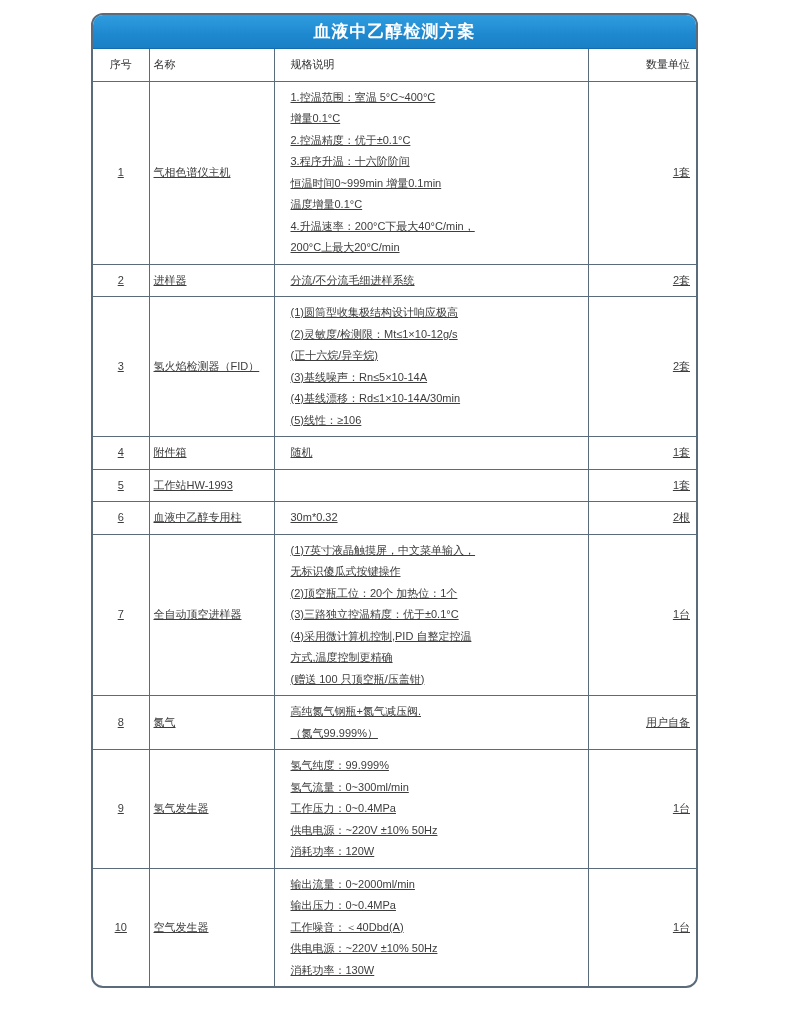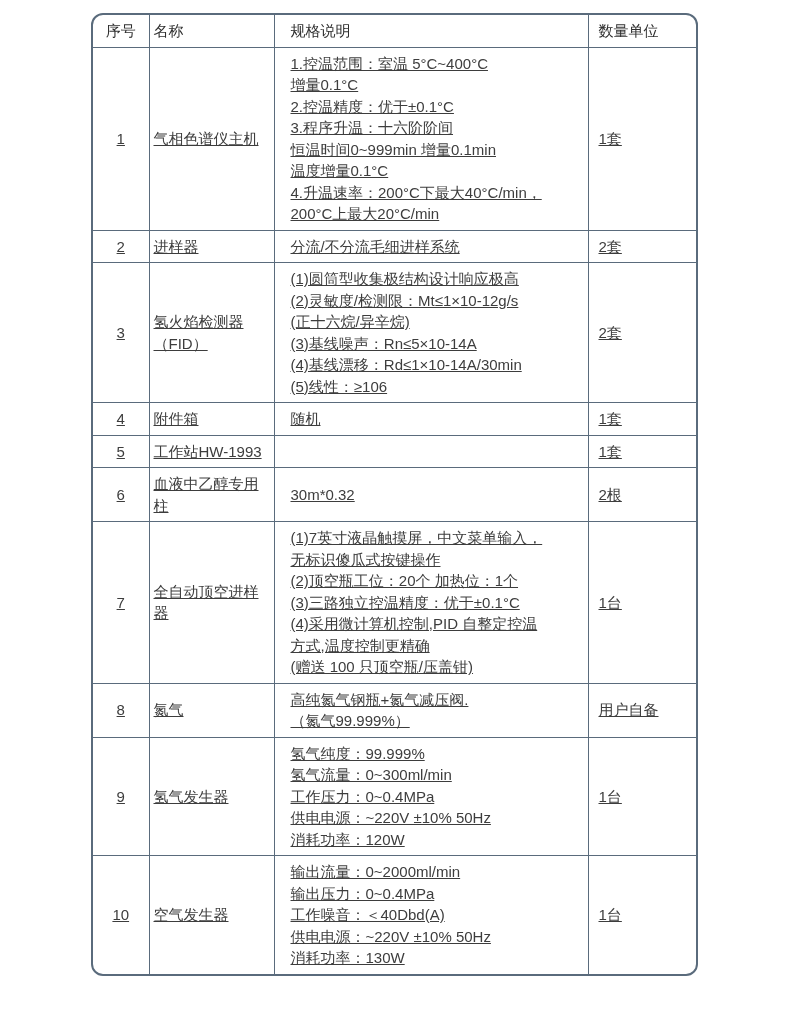--- a/index.html
+++ b/index.html
@@ -42,50 +42,53 @@
     width: 100%;
     border-collapse: collapse;
     table-layout: fixed;
   }
   col.w-no   { width: 56px; }
   col.w-name { width: 125px; }
   col.w-spec { width: 314px; }
   col.w-qty  { width: 108px; }
   th, td {
     border: 1px solid #5a6b7c;
-    font-size: 15px;
+    font-size: 11px;
     line-height: 21.5px;
     color: #3d3d3d;
     vertical-align: middle;
     padding: 5px 6px;
     box-sizing: border-box;
     overflow: hidden;
   }
   thead th {
     font-weight: normal;
     color: #2f2f2f;
     height: 32px;
     text-align: left;
     border-top: none;
   }
   th.c0, td.c0 { text-align: center; padding-left: 2px; padding-right: 2px; }
   th.c1, td.c1 { padding-left: 4px; }
   th.c2, td.c2 { padding-left: 16px; }
-  th.c3, td.c3 { padding-left: 10px; }
+  th.c3, td.c3 { padding-left: 10px; text-align: right; }
   td { height: 32px; text-decoration: underline; }
   td.c2 { white-space: pre-line; }
   
   th:first-child, td:first-child { border-left: none; }
   th:last-child,  td:last-child  { border-right: none; }
   tbody tr:last-child td { border-bottom: none; }
 </style>
 </head>
 <body>
 
 <div class="card">
+  <div class="title-bar">
+    <span>血液中乙醇检测方案</span>
+  </div>
   <table>
     <colgroup>
       <col class="w-no">
         <col class="w-name">
         <col class="w-spec">
         <col class="w-qty">
     </colgroup>
     <thead>
       <tr>
         <th class="c0">序号</th>

